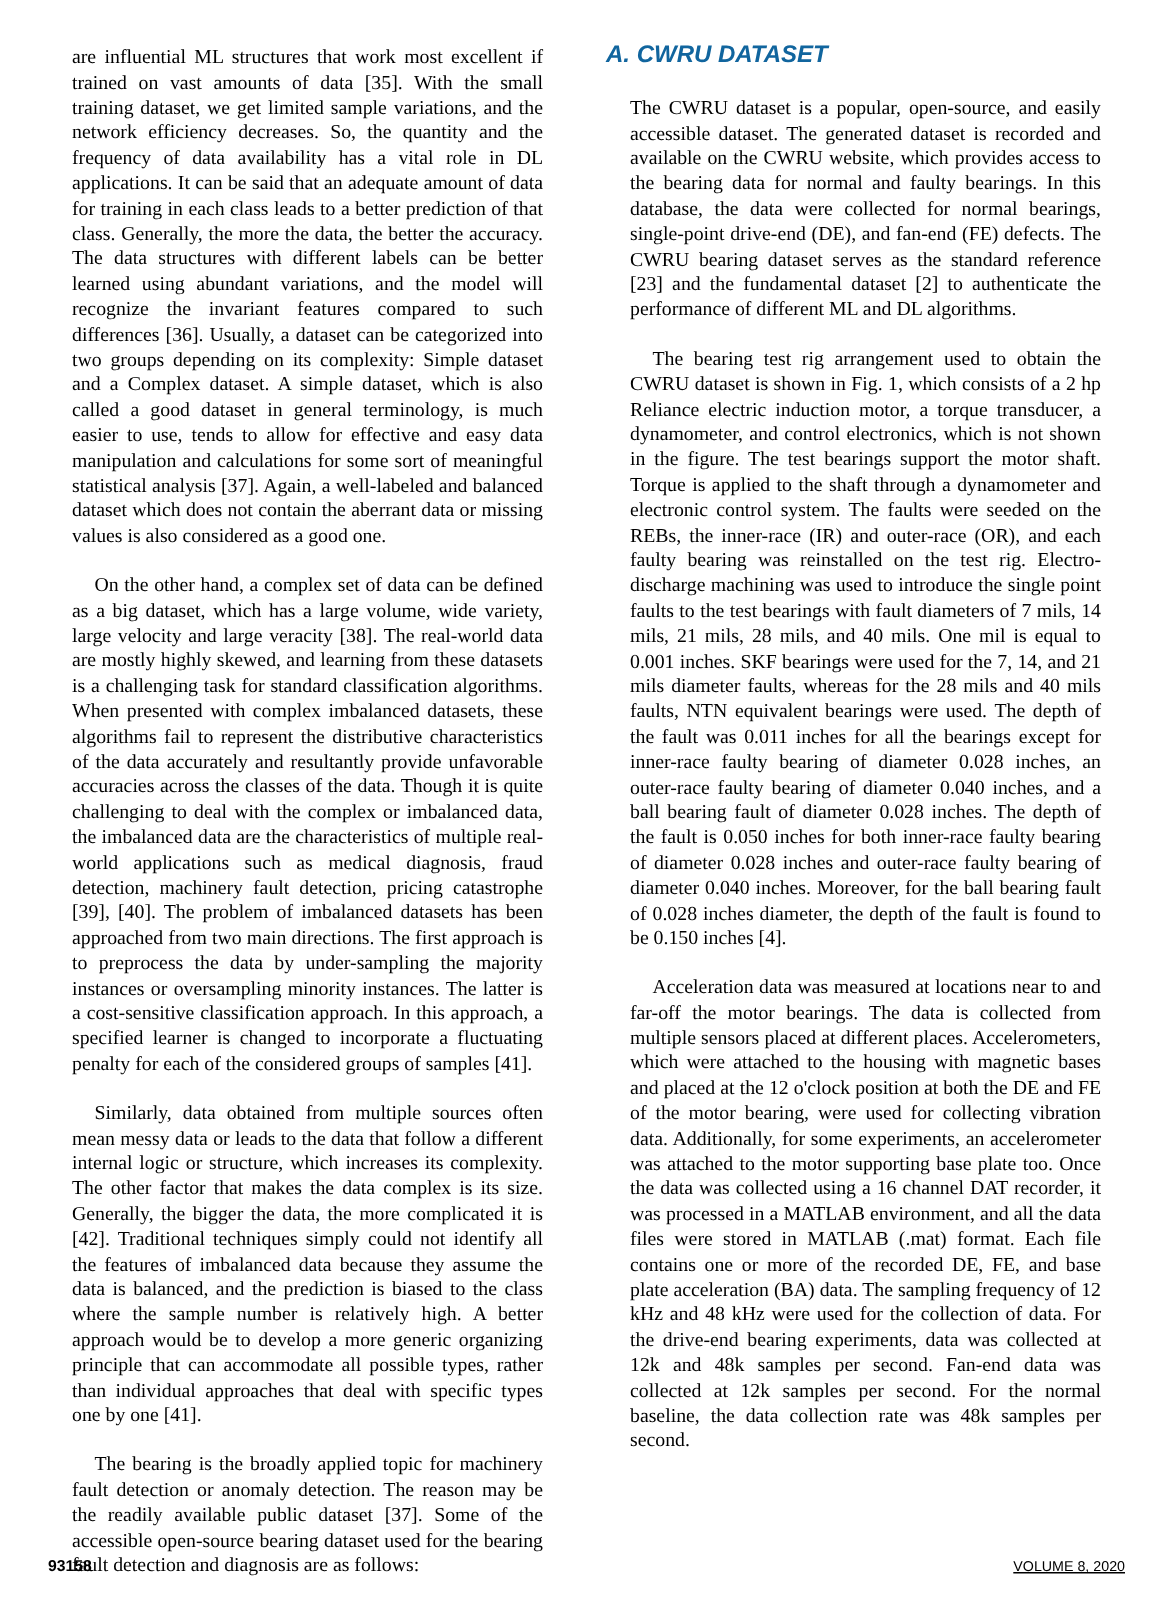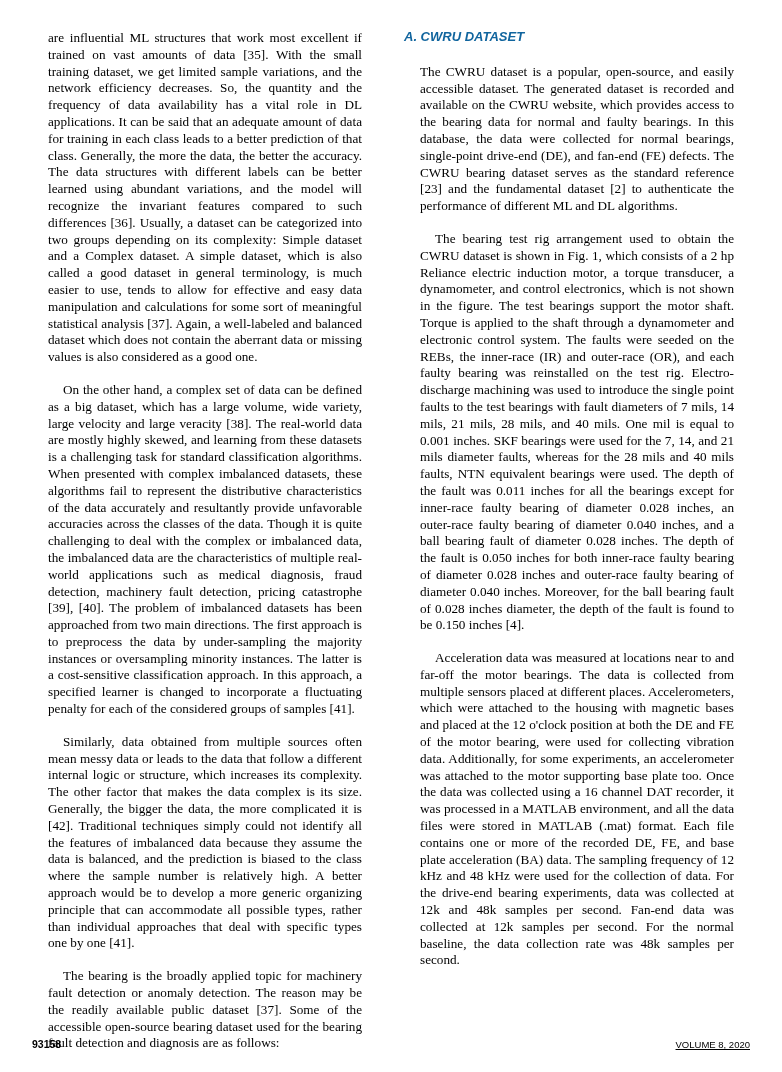--- a/index.html
+++ b/index.html
@@ -55,21 +55,21 @@
     content: "\2022";
     position: absolute;
     left: 0;
     top: -1px;
     font-size: 14px;
   }
   h3.section-heading {
     font-family: "Liberation Sans", sans-serif;
     font-style: italic;
     font-weight: bold;
-    font-size: 13px;
+    font-size: 16px;
     margin: 15px 0 18px 0;
     text-align: left;
   }
   .footer {
     position: absolute;
     left: 32px;
     right: 32px;
     bottom: 22px;
     display: flex;
     justify-content: space-between;

